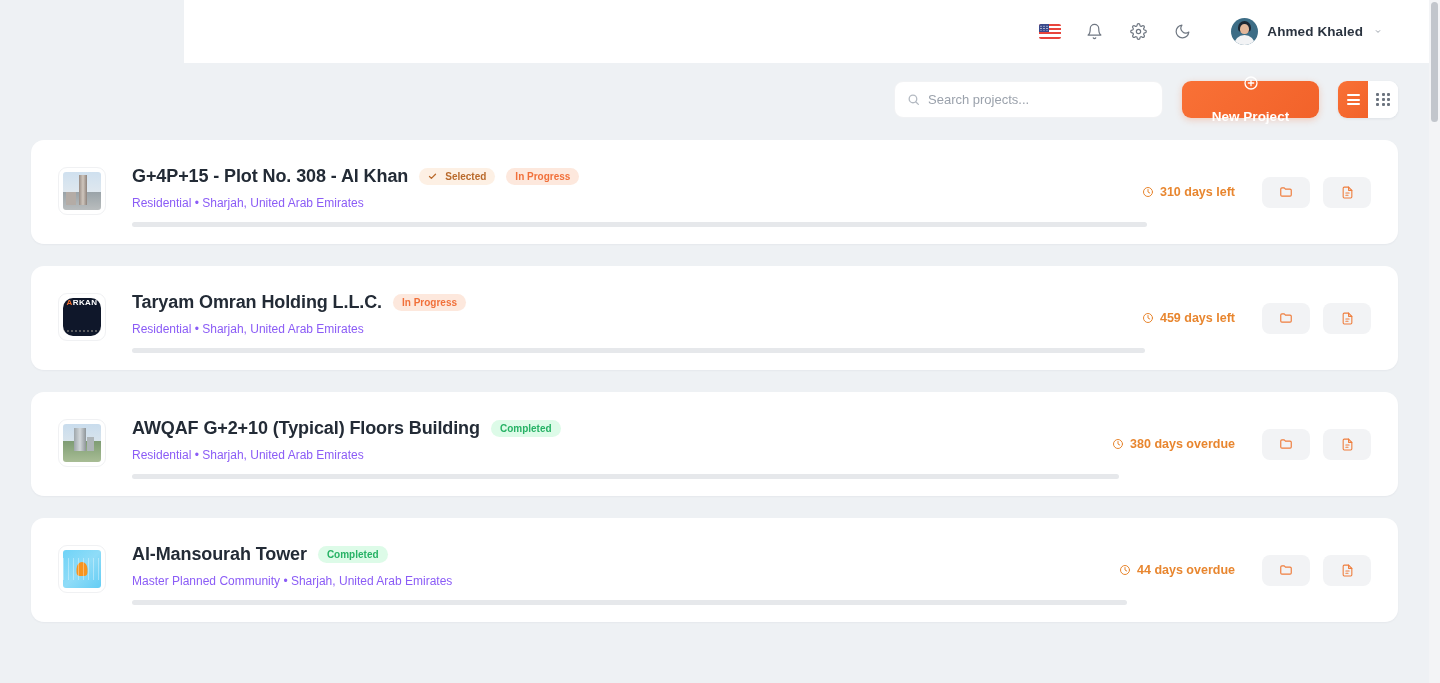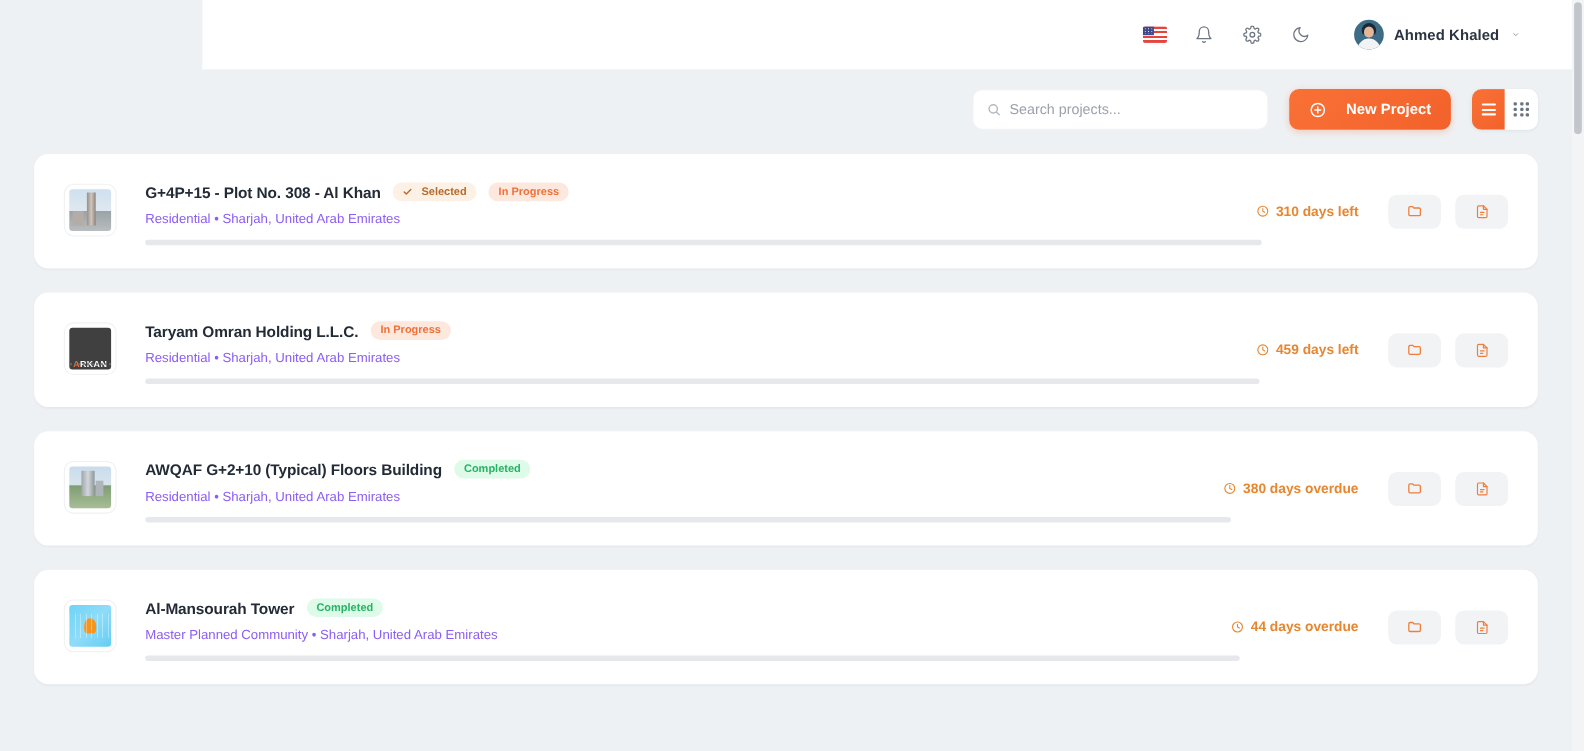--- a/index.html
+++ b/index.html
@@ -70,20 +70,21 @@
   }
   .search-input::placeholder { color: #9ba2ac; }
 
   .new-project {
     height: 37px; min-width: 137px; padding: 0 18px;
     background: linear-gradient(135deg,#f97136 0%,#f2622a 100%);
     border: none; border-radius: 9px; color: #fff; cursor: pointer;
     display: flex; align-items: center; justify-content: center; gap: 18px;
     font-family: "Liberation Sans", sans-serif; font-size: 13.5px; font-weight: 600;
     box-shadow: 0 2px 7px rgba(243,103,43,.28);
+    flex-direction: column;
   }
   .viewtoggle {
     display: flex; height: 37px; border-radius: 9px; overflow: hidden;
     background: #fff; box-shadow: 0 1px 3px rgba(20,30,50,.07);
   }
   .vbtn { width: 30px; height: 37px; display: flex; align-items: center; justify-content: center;
     cursor: pointer; }
   .vbtn.active { background: linear-gradient(135deg,#f97136 0%,#f2622a 100%); color: #fff; }
   .vbtn.inactive { background: #ffffff; color: #6c747f; }
   .bars span { display: block; width: 13px; height: 2px; background: currentColor;
@@ -105,40 +106,40 @@
     padding: 4px; overflow: hidden;
   }
   .thumb-inner { width: 100%; height: 100%; border-radius: 3px; overflow: hidden; position: relative; }
 
   
   .art-tower1 { background: linear-gradient(to bottom,#cfe0ef 0%,#dfe8ef 52%,#9aa3a8 53%,#b9bdbe 100%); }
   .art-tower1::before { content:""; position:absolute; left:42%; top:8%; width:22%; height:78%;
     background: linear-gradient(to right,#9a8e86,#cfc6bd,#8e837c); }
   .art-tower1::after { content:""; position:absolute; left:8%; top:52%; width:26%; height:34%;
     background:#b4aca6; }
-  .art-arkan { background: #404040; display:flex; align-items:flex-end; justify-content:center; }
+  .art-arkan { background: #0f172a; display:flex; align-items:flex-start; justify-content:center;border-radius:10px; }
   .art-arkan .logotext { font-size: 8px; font-weight: 700; color: #ffffff; letter-spacing: .4px;
     font-family: "Liberation Sans", sans-serif; }
   .art-arkan .logotext b { color: #ef6c2c; }
   .art-arkan .sub { position:absolute; bottom:4px; left:0; right:0; height:2px;
     background: repeating-linear-gradient(to right,#6b6b6b 0 2px,transparent 2px 4px); opacity:.8; }
   .art-tower2 { background: linear-gradient(to bottom,#c9dced 0%,#d8e4ec 45%,#7f9d74 46%,#a8bd95 100%); }
   .art-tower2::before { content:""; position:absolute; left:30%; top:10%; width:30%; height:62%;
     background: linear-gradient(to right,#9fa7ab,#d2d7da,#8e9599); }
   .art-tower2::after { content:""; position:absolute; left:62%; top:34%; width:20%; height:38%;
     background:#aeb5b8; }
   .art-idea { background: linear-gradient(135deg,#6fd3f7 0%,#8fdcf8 50%,#64cdf4 100%); }
   .art-idea::before { content:""; position:absolute; left:50%; top:50%; transform:translate(-50%,-50%);
     width: 11px; height: 14px; background:#f7941e; border-radius: 50% 50% 30% 30%; }
   .art-idea::after { content:""; position:absolute; left:0; top:22%; right:0; height:56%;
     background: repeating-linear-gradient(to right,rgba(255,255,255,.35) 0 1px,transparent 1px 5px); }
 
   .cbody { flex: 1; padding: 26px 0 0 26px; min-width: 0; }
   .ctitle-row { display: flex; align-items: center; gap: 11px; }
-  .ctitle { font-size: 14px; font-weight: 700; color: #232b36; letter-spacing: -.1px; white-space: nowrap; }
+  .ctitle { font-size: 18px; font-weight: 700; color: #232b36; letter-spacing: -.1px; white-space: nowrap; }
   .badge { font-size: 10px; font-weight: 600; border-radius: 20px; padding: 3.5px 9px;
     white-space: nowrap; line-height: 1; }
   .badge.selected { background:#fdf0e4; color:#b96a2c; display:flex; align-items:center; gap:8px; }
   .badge.progress { background:#fde8dd; color:#f1703a; }
   .badge.completed { background:#ddfbe8; color:#27b265; }
   .csub { font-size: 12px; color: #8b5cf6; margin-top: 9px; white-space: nowrap; }
   .track { height: 5px; background: #e6e8eb; border-radius: 3px; margin-top: 12px; }
 
   .cright {
     position: absolute; right: 27px; top: 0; height: 104px;

